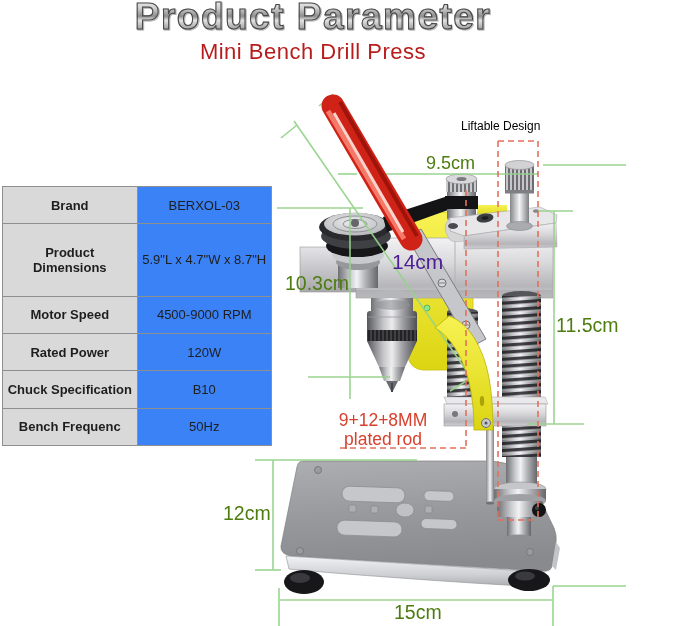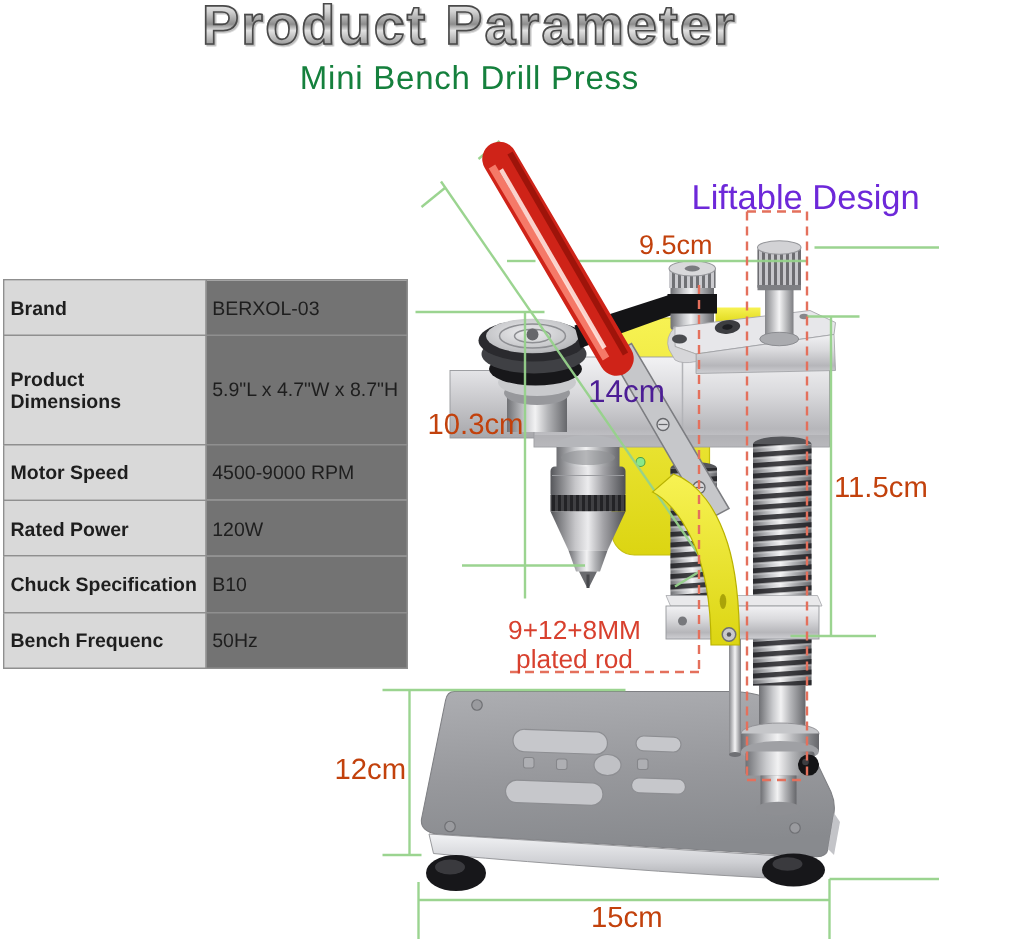--- a/index.html
+++ b/index.html
@@ -11,42 +11,42 @@
   .title {
     position:absolute; left:0; right:0; top:-4px; text-align:center;
     font-size:37px; font-weight:bold; letter-spacing:1.5px;
     background:linear-gradient(180deg,#fdfdfd 0%,#d2d2d2 28%,#8d8d8d 48%,#e2e2e2 58%,#5c5c5c 100%);
     -webkit-background-clip:text; background-clip:text; color:transparent;
     -webkit-text-stroke:1.1px #4a4a4a;
     filter:drop-shadow(1px 1px 0 rgba(70,70,70,0.35));
   }
   .subtitle {
     position:absolute; left:0; right:0; top:39px; text-align:center;
-    font-size:22px; font-weight:400; color:#15803d; letter-spacing:0.5px;
+    font-size:22px; font-weight:400; color:#b91c1c; letter-spacing:0.5px;
   }
   
   table.spec {
     position:absolute; left:2px; top:186px; width:270px; height:260px;
     border-collapse:collapse; table-layout:fixed;
   }
   table.spec td {
-    border:1px solid #8f8f8f; vertical-align:middle;
+    border:1px solid #8f8f8f; text-align:center; vertical-align:middle;
     font-size:13px; color:#1e1e1e; padding:0 4px;
   }
   table.spec td.k { background:#d9d9d9; font-weight:bold; }
-  table.spec td.v { background:#737373; }
+  table.spec td.v { background:#3b82f6; }
   
   svg.art { position:absolute; left:0; top:0; }
   
   .dim {
-    position:absolute; font-size:19.5px; color:#c2410c; line-height:1;
+    position:absolute; font-size:19.5px; color:#4d7c0f; line-height:1;
     white-space:nowrap;
   }
   .dim.small { font-size:18px; }
-  .red  { color:#6d28d9; font-size:23px; }
+  .red  { color:#000000; font-size:12px; }
   .red2 { color:#4c1d95; font-size:21px; }
   .rodnote {
     position:absolute; text-align:center; color:#d8402e;
     font-size:17.5px; line-height:19px; white-space:nowrap;
   }
 </style>
 </head>
 <body>
 
 <div class="stage">

